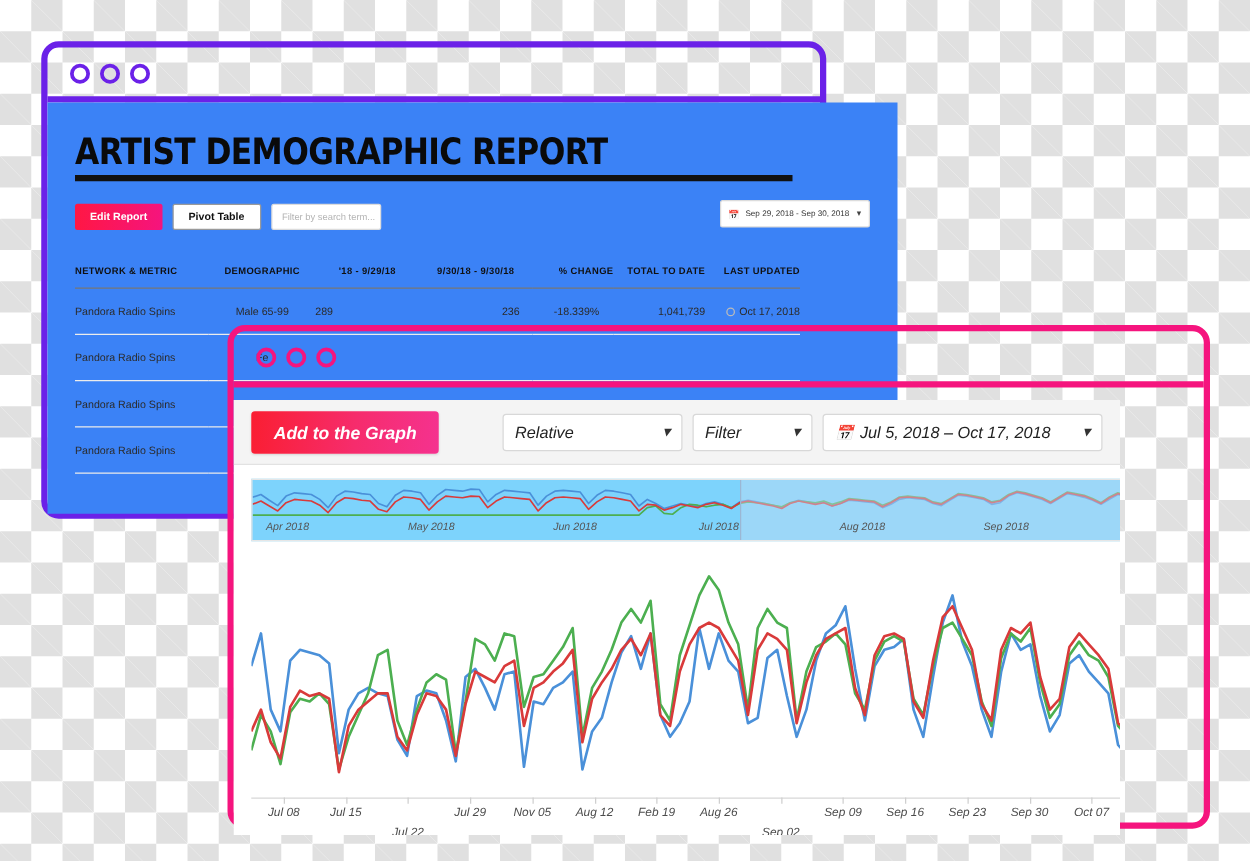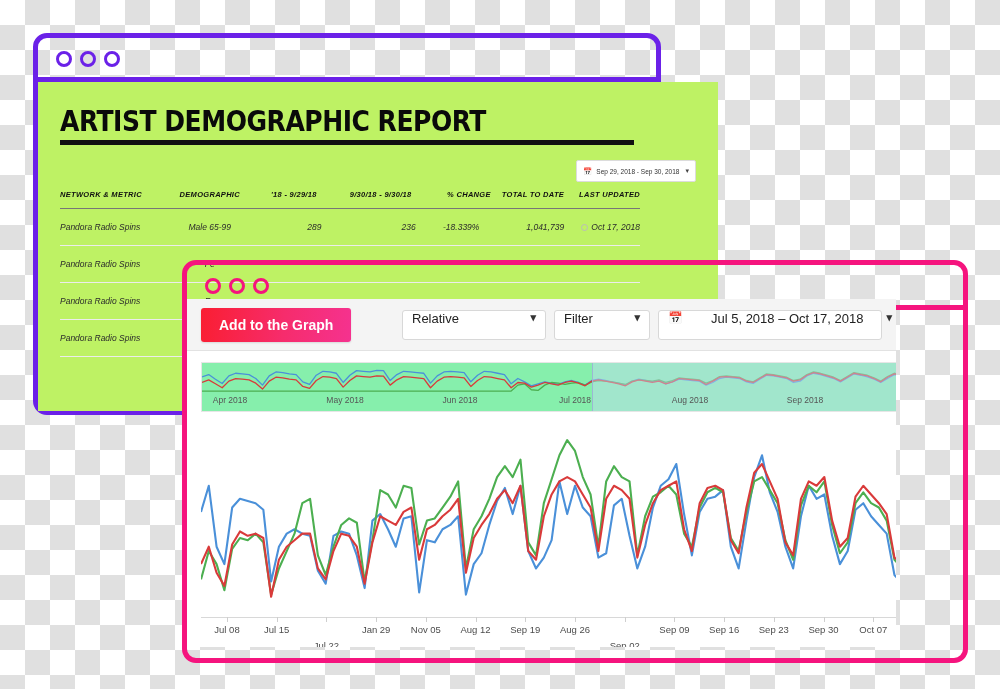--- a/index.html
+++ b/index.html
@@ -77,21 +77,21 @@
   .dot.purple { border: 3px solid #6B21E8; }
   .dot.pink   { border: 3px solid #F5147E; }
 
   
   #purple-body {
     position: absolute;
     left: 0;
     top: 44px;
     width: 680px;
     height: 329px;
-    background: #bef264;
+    background: #3b82f6;
     overflow: hidden;
   }
   #report-title {
     position: absolute;
     left: 22px;
     top: 22px;
     font-size: 29px;
     font-weight: 900;
     letter-spacing: -0.5px;
     color: #0a0a0a;
@@ -175,69 +175,69 @@
     font-size: 6.5px;
     color: #333;
   }
   #report-daterange .cal-ico { font-size: 7.5px; color: #555; }
   #report-daterange .dr-text { flex: 1; white-space: nowrap; }
   #report-daterange .chev { font-size: 7px; color: #444; }
 
   #report-table {
     position: absolute;
     left: 22px;
-    top: 102px;
+    top: 124px;
     width: 580px;
     border-collapse: collapse;
     font-size: 8px;
-    font-style: italic;
   }
   #report-table th {
     font-size: 7.5px;
     font-weight: 700;
     color: #101010;
     letter-spacing: 0.3px;
     padding: 6px 0 9px 0;
     border-bottom: 1.5px solid #777;
     white-space: nowrap;
   }
   #report-table td {
     font-size: 8.5px;
     color: #2b2b2b;
     padding: 13px 0;
     border-bottom: 1px solid #ececec;
     white-space: nowrap;
   }
   .col-network { text-align: left; width: 118px; }
   .col-demo    { text-align: center; width: 95px; }
-  .col-prev    { text-align: right; width: 85px; padding-right: 14px !important; }
+  .col-prev    { text-align: left; width: 85px; padding-right: 14px !important; }
   .col-cur     { text-align: right; width: 92px; padding-right: 10px !important; }
   .col-chg     { text-align: center; width: 68px; padding-left: 6px !important;}
   .col-total   { text-align: right; width: 78px; }
   .col-upd     { text-align: right; width: 82px; }
   #report-table th.col-chg { text-align: right; padding-left: 0 !important;}
   #report-table th.col-prev,#report-table th.col-cur { text-align: center; padding-right:0 !important;}
   .upd-dot {
     display: inline-block;
     width: 5px; height: 5px;
     border-radius: 50%;
     border: 1px solid #bbb;
     margin-right: 3px;
     vertical-align: middle;
   }
 
   
   #pink-body {
     position: absolute;
     left: 0;
-    top: 34px;
+    top: 55px;
     width: 709px;
     height: 348px;
     background: #ffffff;
     overflow: hidden;
+    font-style: italic;
   }
   #graph-toolbar {
     position: absolute;
     left: 0; top: 0;
     width: 100%;
     height: 52px;
     background: #f4f4f4;
     border-bottom: 1px solid #e2e2e2;
     display: flex;
     align-items: center;
@@ -258,26 +258,26 @@
     box-shadow: 0 1px 2px rgba(0,0,0,.12);
   }
   .tb-spacer { flex: 1; }
   .select-box {
     background: #fff;
     border: 1px solid #d8d8d8;
     border-radius: 3px;
     height: 30px;
     box-sizing: border-box;
     display: flex;
+    align-items: center;
     padding: 0 9px;
     font-size: 13px;
     color: #222;
     margin-left: 8px;
     white-space: nowrap;
-    gap: 23px;
   }
   .select-box .sel-label { flex: 1; }
   .select-box .chev {
     margin-left: 14px;
     font-size: 11px;
     color: #333;
     font-weight: 700;
   }
   #select-relative { width: 144px; }
   #select-daily { width: 96px; }
@@ -285,21 +285,21 @@
   #select-graph-range .cal-ico { margin-right: 5px; font-size: 12px; }
   #select-graph-range .chev { margin-left: auto; }
 
   
   #brush-strip {
     position: absolute;
     left: 14px;
     top: 63px;
     width: 748px;
     height: 50px;
-    background: #86efac;
+    background: #7dd3fc;
     border: 1px solid #e6e6e6;
     box-sizing: border-box;
     overflow: hidden;
   }
   #brush-selection {
     position: absolute;
     left: 390px;
     top: 0;
     width: 358px;
     height: 100%;
@@ -374,20 +374,25 @@
       <span class="dot purple"></span>
       <span class="dot purple"></span>
       <span class="dot purple"></span>
     </div>
   </div>
 
   <div id="purple-body">
     <div id="report-title">ARTIST DEMOGRAPHIC REPORT</div>
     <div id="title-rule"></div>
 
+    <div id="report-toolbar">
+      <div class="btn-edit">Edit Report</div>
+      <div class="btn-pivot">Pivot Table</div>
+      <div class="search-box">Filter by search term...</div>
+    </div>
 
     <div id="report-daterange">
       <span class="cal-ico">📅</span>
       <span class="dr-text">Sep 29, 2018 - Sep 30, 2018</span>
       <span class="chev">▾</span>
     </div>
 
     <table id="report-table">
       <thead>
         <tr>
@@ -498,27 +503,27 @@
 
     <div id="x-axis">
       <div class="axis-line"></div>
     <div class="tick" style="left: 26px;"></div>
         <div class="xlabel" style="left: 26px;">Jul 08</div>
         <div class="tick" style="left: 75.7143px;"></div>
         <div class="xlabel" style="left: 75.7143px;">Jul 15</div>
         <div class="tick" style="left: 125.429px;"></div>
         <div class="xlabel" style="left: 125.429px; margin-top: 16px;">Jul 22</div>
         <div class="tick" style="left: 175.143px;"></div>
-        <div class="xlabel" style="left: 175.143px;">Jan 29</div>
+        <div class="xlabel" style="left: 175.143px;">Jul 29</div>
         <div class="tick" style="left: 224.857px;"></div>
         <div class="xlabel" style="left: 224.857px;">Nov 05</div>
         <div class="tick" style="left: 274.571px;"></div>
         <div class="xlabel" style="left: 274.571px;">Aug 12</div>
         <div class="tick" style="left: 324.286px;"></div>
-        <div class="xlabel" style="left: 324.286px;">Sep 19</div>
+        <div class="xlabel" style="left: 324.286px;">Feb 19</div>
         <div class="tick" style="left: 374px;"></div>
         <div class="xlabel" style="left: 374px;">Aug 26</div>
         <div class="tick" style="left: 423.714px;"></div>
         <div class="xlabel" style="left: 423.714px; margin-top: 16px;">Sep 02</div>
         <div class="tick" style="left: 473.429px;"></div>
         <div class="xlabel" style="left: 473.429px;">Sep 09</div>
         <div class="tick" style="left: 523.143px;"></div>
         <div class="xlabel" style="left: 523.143px;">Sep 16</div>
         <div class="tick" style="left: 572.857px;"></div>
         <div class="xlabel" style="left: 572.857px;">Sep 23</div>

